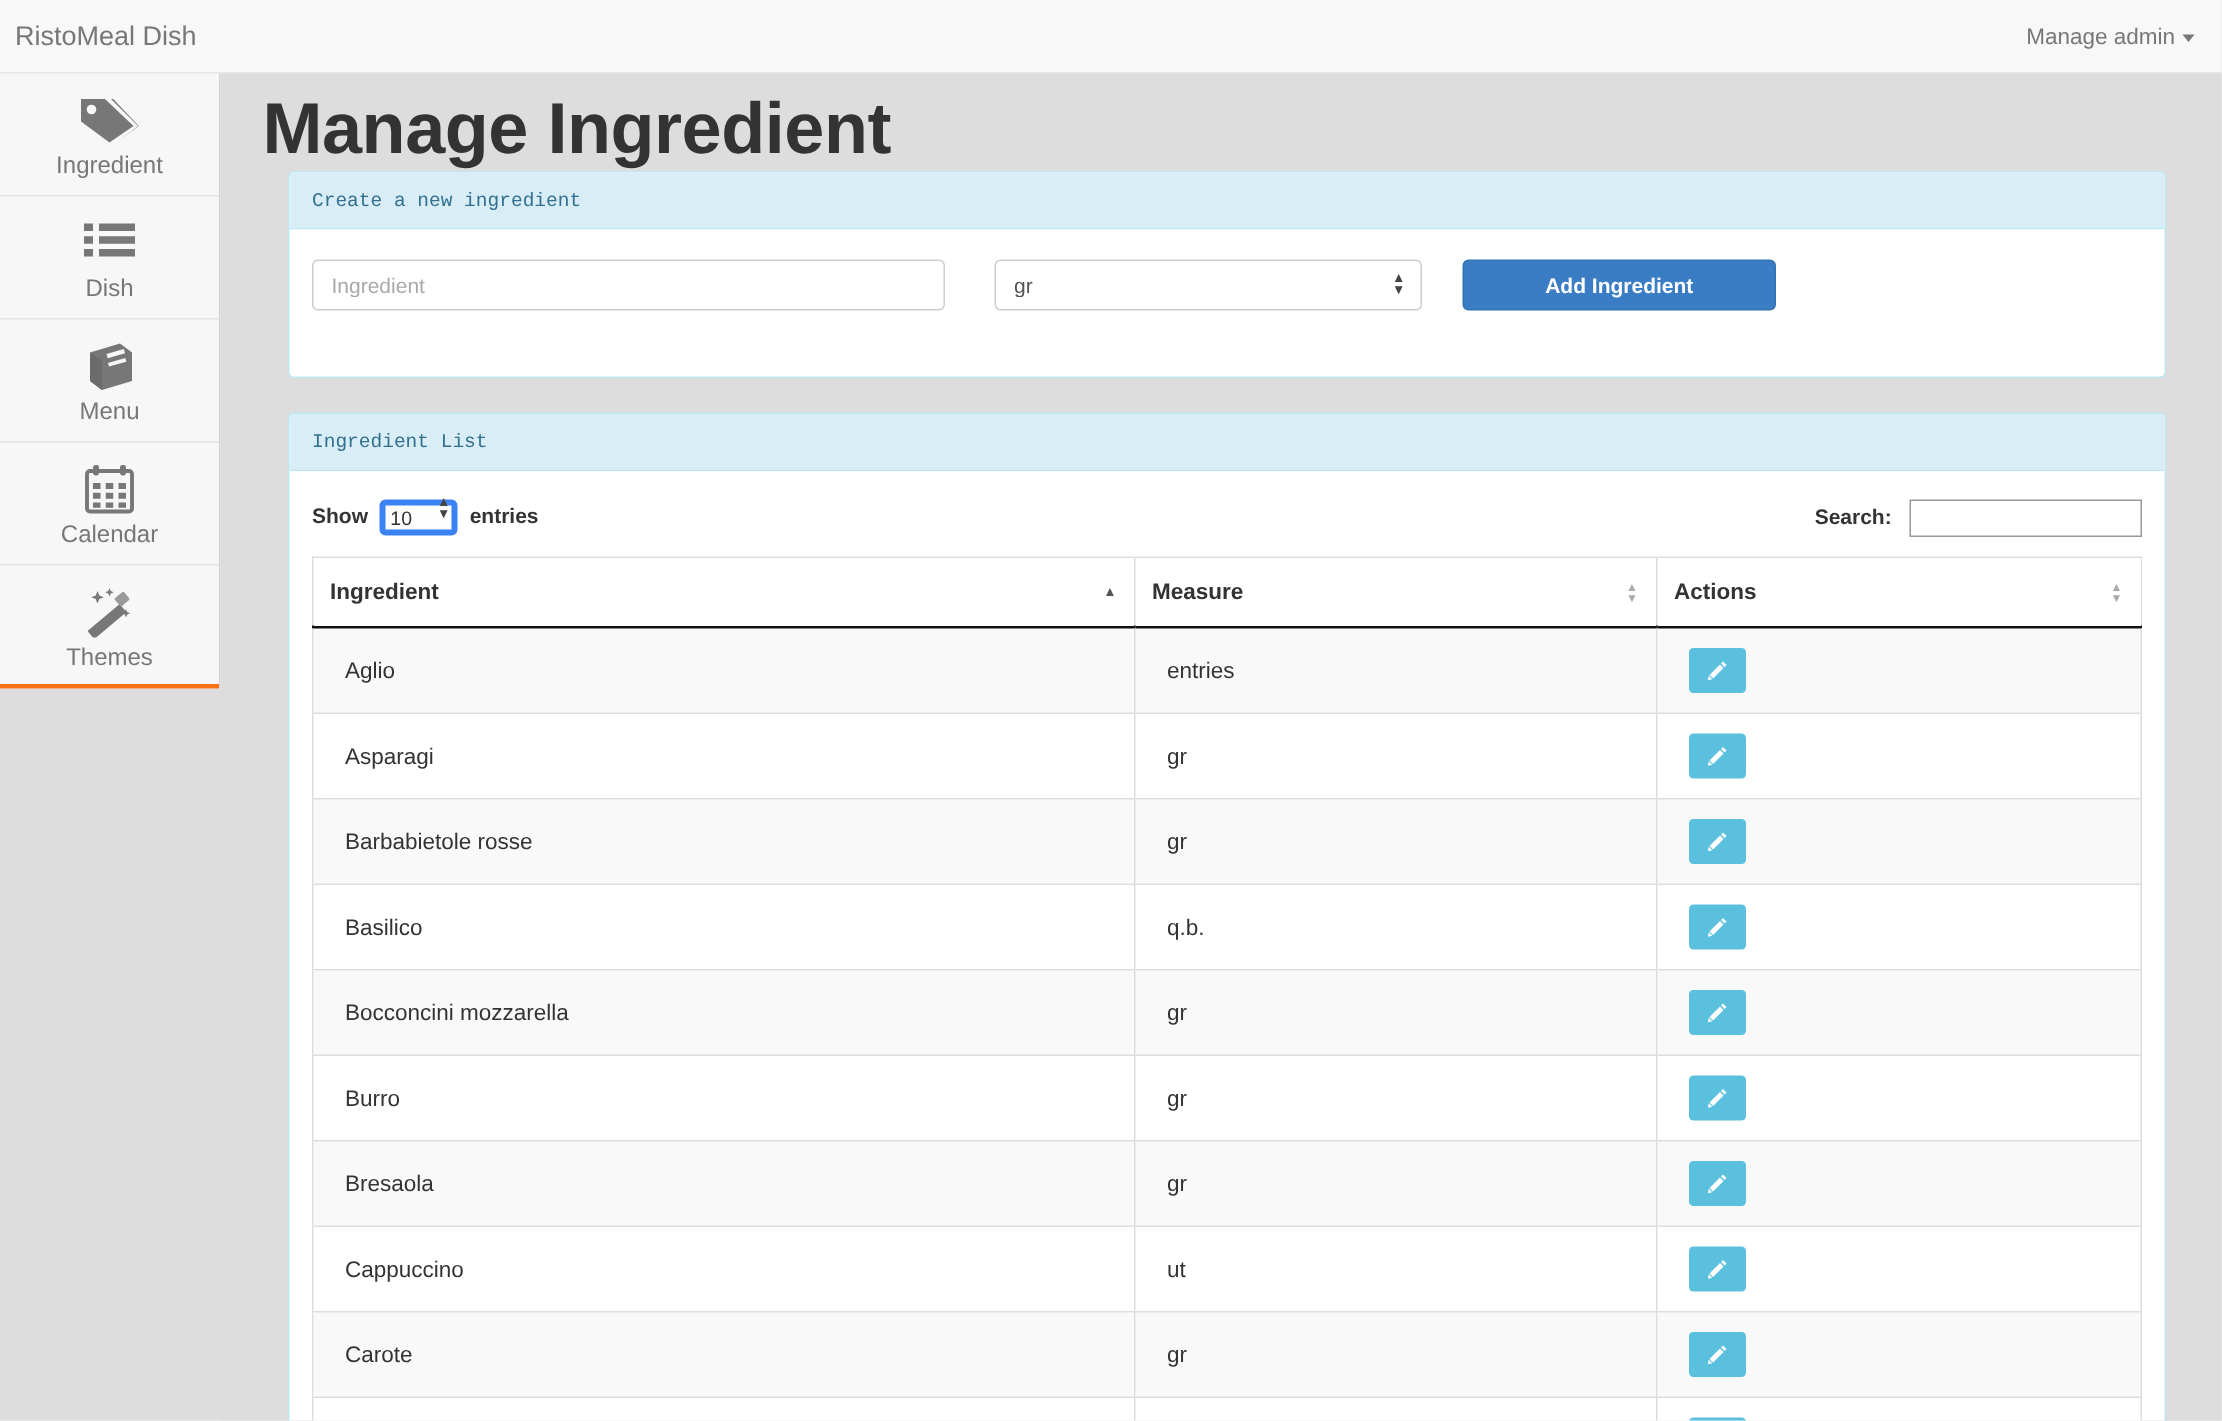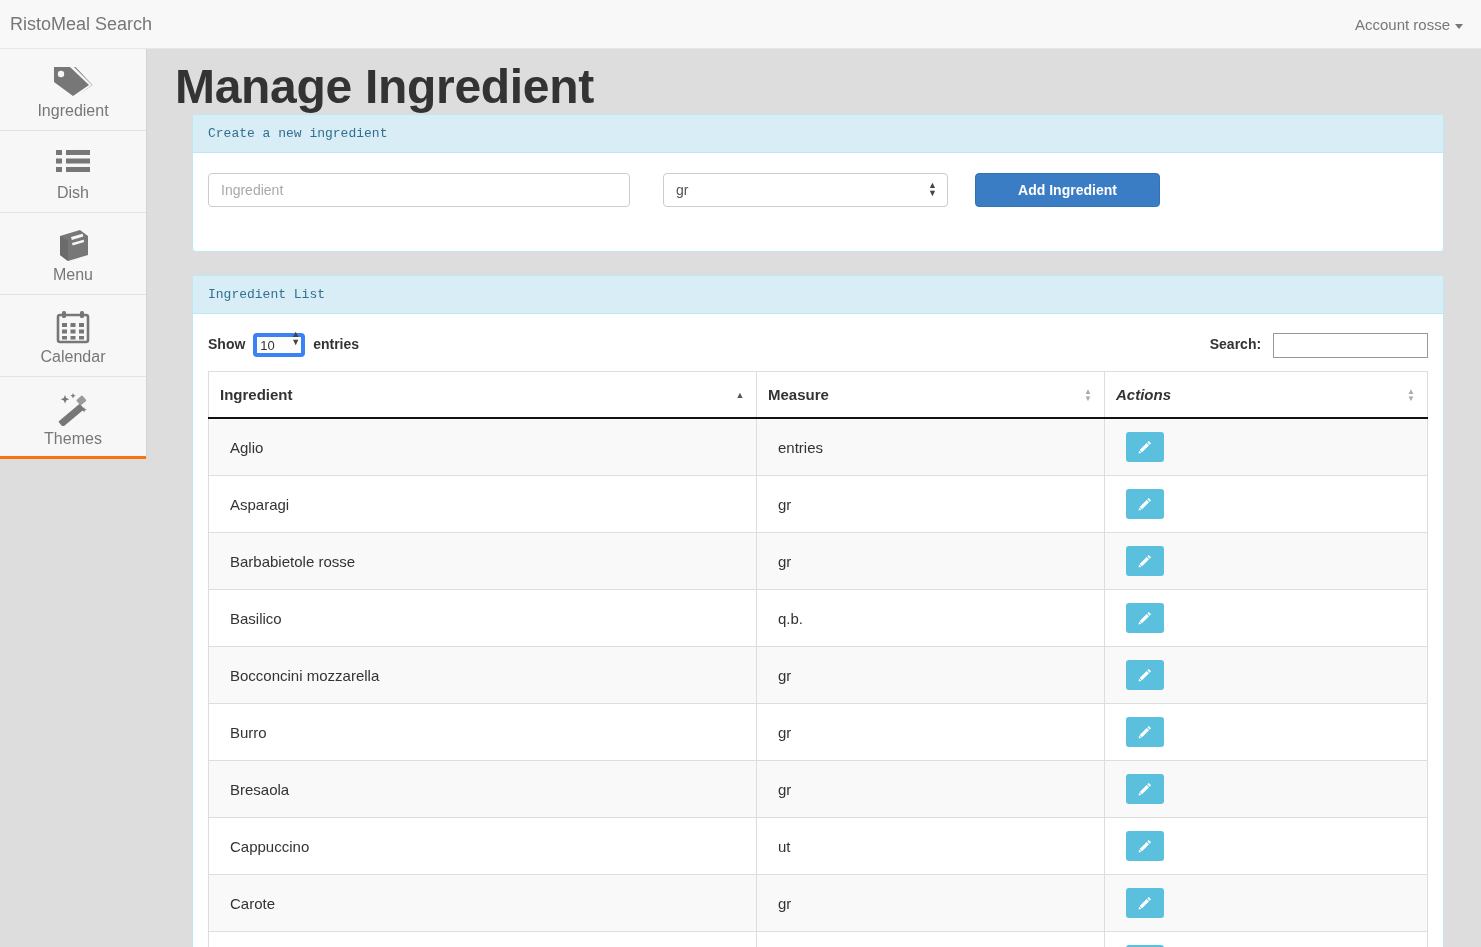--- a/index.html
+++ b/index.html
@@ -141,21 +141,21 @@
     width: 9px; height: 18px;
     pointer-events: none;
     color: #444;
     font-size: 9px;
     line-height: 8px;
     text-align: center;
   }
   .spinner span { display: block; }
   .btn-primary {
     margin-left: 27px;
-    width: 185px; height: 34px;
+    width: 209px; height: 34px;
     background: #3b7dc4;
     border: 1px solid #3273b2;
     border-radius: 4px;
     color: #ffffff;
     font-size: 14px;
     font-weight: bold;
     cursor: pointer;
     font-family: "Liberation Sans", sans-serif;
   }
 
@@ -206,21 +206,21 @@
     font-size: 15px;
     font-weight: bold;
     color: #333333;
     padding: 14px 11px;
     border-bottom: 2px solid #111111;
     border-right: 1px solid #dddddd;
     position: relative;
     cursor: pointer;
     background: #ffffff;
   }
-  table.dt thead th:last-child { border-right: none; font-style: italic; }
+  table.dt thead th:last-child { border-right: none; }
   .sort-ind {
     position: absolute; right: 11px; top: 50%;
     transform: translateY(-50%);
     width: 10px;
     font-size: 8px;
     line-height: 7px;
     color: #aaaaaa;
     text-align: center;
   }
   .sort-ind.asc { color: #555555; font-size: 9px; }
@@ -250,23 +250,23 @@
     line-height: 30px;
     text-align: center;
     padding: 0;
   }
   .btn-edit svg { vertical-align: middle; }
 </style>
 </head>
 <body>
 
 <div class="navbar">
-  <div class="brand">RistoMeal Search</div>
+  <div class="brand">RistoMeal Dish</div>
   <div class="account">
-    <span>Account rosse</span><span class="caret"></span>
+    <span>Manage admin</span><span class="caret"></span>
   </div>
 </div>
 
 <nav class="sidebar">
 
   <div class="side-item">
     <span class="side-icon">
       <svg width="44" height="36" viewBox="0 0 44 36">
         <path d="M3 4 L19 4 L38 22 L22 33 L3 19 Z" fill="#777777"></path>
         <circle cx="10" cy="11" r="3.2" fill="#f7f7f7"></circle>

